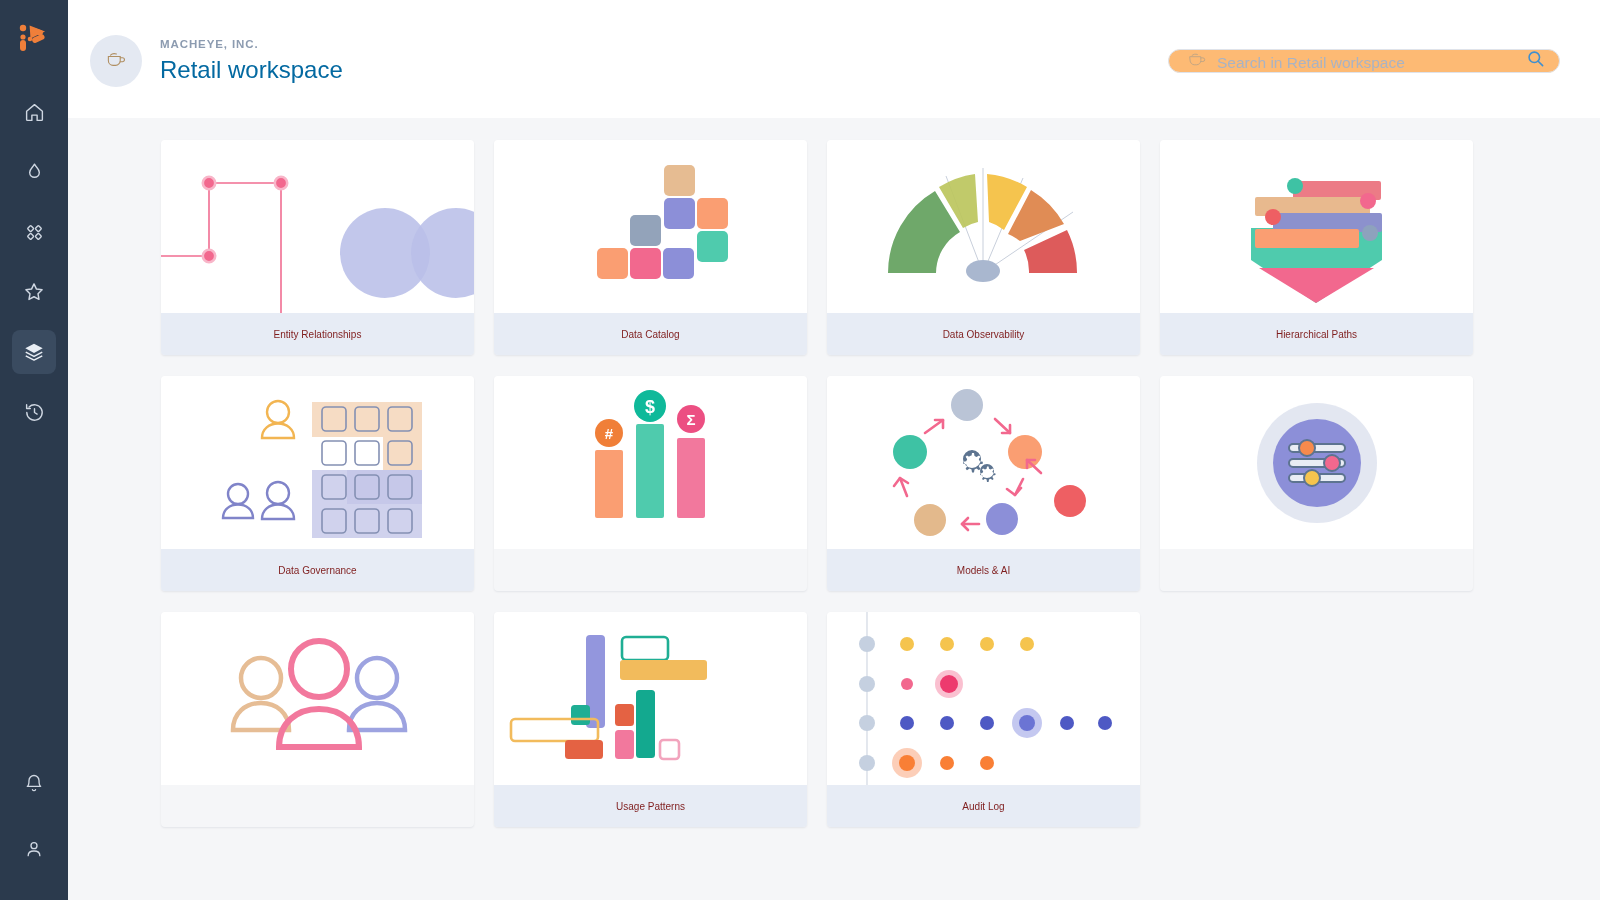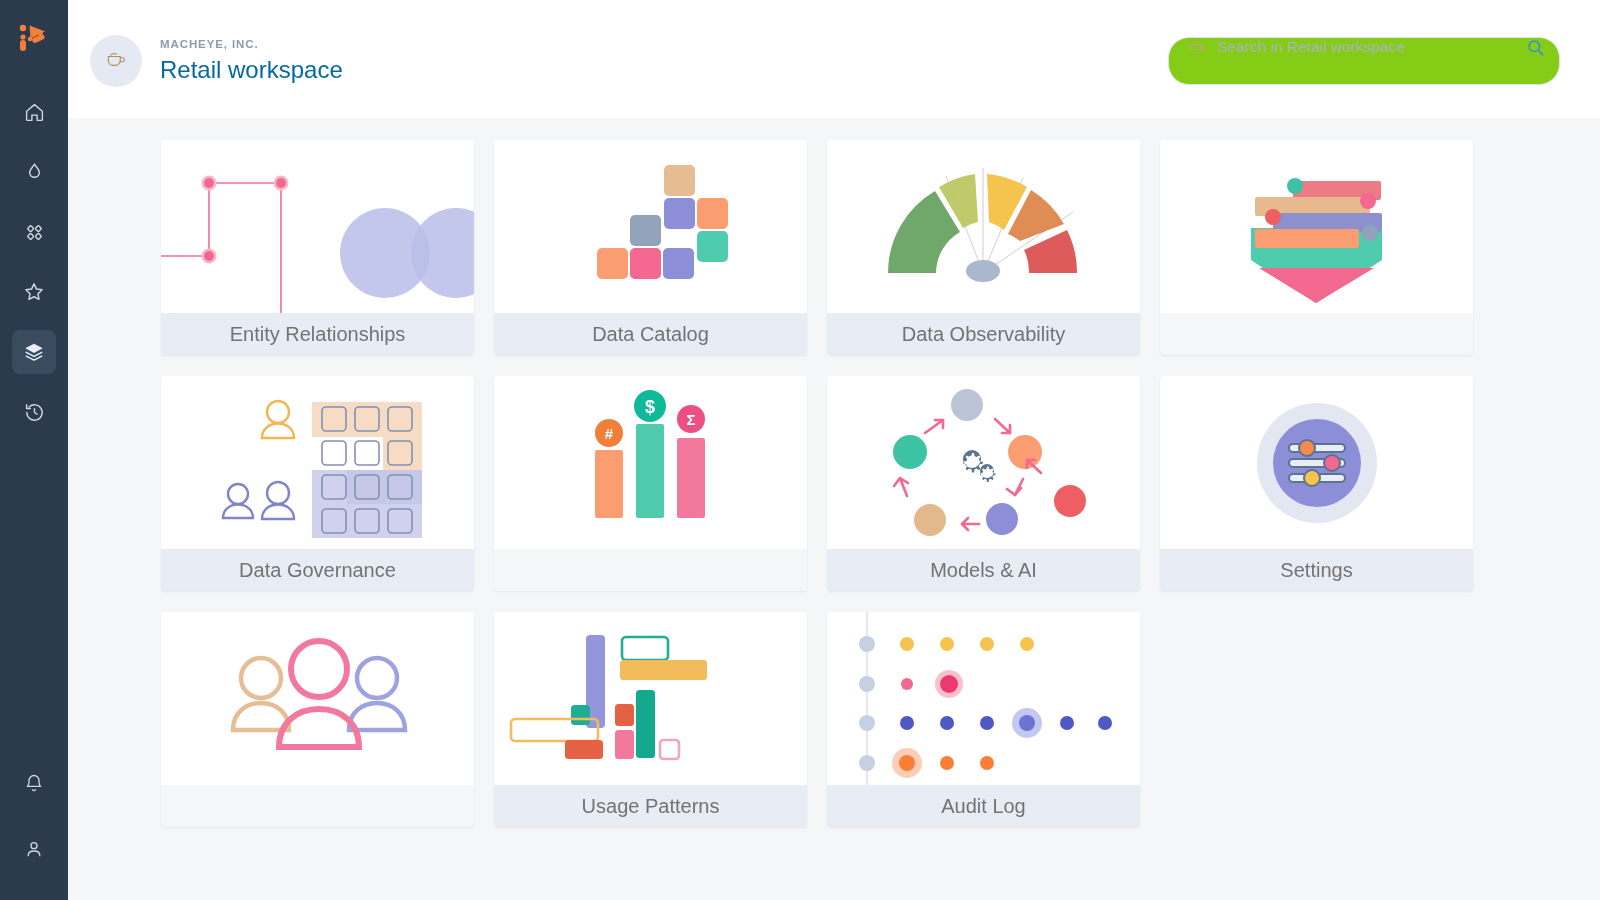--- a/index.html
+++ b/index.html
@@ -49,23 +49,23 @@
     flex: 0 0 52px;
   }
   .ws-text { margin-left: 18px; }
   .ws-org {
     font-size: 11.5px; letter-spacing: 0.9px; color: #8c9bb0;
     font-weight: 600; margin-bottom: 6px;
   }
   .ws-title { font-size: 24px; color: #0369a1; font-weight: 400; }
   .search-wrap { margin-left: auto; }
   .search-box {
-    width: 392px; height: 48px; border: 1px solid #dfe3ea;
-    border-radius: 21px; background: #84cc16;
-    display: flex; align-items: flex-start; padding: 0 14px 0 18px;
+    width: 392px; height: 24px; border: 1px solid #dfe3ea;
+    border-radius: 21px; background: #fdba74;
+    display: flex; align-items: flex-end; padding: 0 14px 0 18px;
   }
   .search-input {
     flex: 1; border: none; outline: none; background: transparent;
     font-size: 15.5px; color: #3e4a5e; margin-left: 10px;
     font-family: "Liberation Sans", sans-serif;
   }
   .search-input::placeholder { color: #a9b3c4; }
 
   
   .content {
@@ -82,21 +82,21 @@
   .card-art {
     height: 173px; background: #ffffff;
     border-radius: 4px 4px 0 0;
     display: flex; align-items: center; justify-content: center;
     overflow: hidden; position: relative;
   }
   .card-label {
     height: 42px; background: #e7ecf5;
     border-radius: 0 0 4px 4px;
     display: flex; align-items: center; justify-content: center;
-    font-size: 20px; color: #737373;
+    font-size: 10px; color: #7f1d1d;
   }
 </style>
 </head>
 <body>
 
 <div class="app">
 
   <div class="sidebar">
 
     <div class="logo">
@@ -291,20 +291,21 @@
               <rect x="133" y="41" width="88" height="19" rx="2" fill="#ec7b86"></rect>
               <rect x="95" y="57" width="115" height="19" rx="2" fill="#e8b98e"></rect>
               <rect x="113" y="73" width="109" height="19" rx="2" fill="#8c91cd"></rect>
               <rect x="95" y="89" width="104" height="19" rx="2" fill="#fa9e72"></rect>
               <circle cx="135" cy="46" r="8" fill="#3ec2a4"></circle>
               <circle cx="208" cy="61" r="8" fill="#f2688e"></circle>
               <circle cx="113" cy="77" r="8" fill="#ee5f63"></circle>
               <circle cx="210" cy="93" r="8" fill="#8ea2bd"></circle>
             </svg>
           </div>
+          <div class="card-label">Hierarchical Paths</div>
         </div>
 
         <div class="card">
           <div class="card-art">
             <svg width="313" height="173" viewBox="0 0 313 173">
               <rect x="151" y="26" width="110" height="35" fill="#f6dcc4"></rect>
               <rect x="222" y="26" width="39" height="68" fill="#f6dcc4"></rect>
               <rect x="151" y="94" width="110" height="68" fill="#c3c5e8" opacity="0.78"></rect>
               <rect x="186" y="94" width="75" height="34" fill="#c3c5e8" opacity="0.78"></rect>
               <g fill="none" stroke="#8490b3" stroke-width="1.6">
@@ -396,21 +397,20 @@
                 <rect x="129" y="83" width="56" height="8" rx="4"></rect>
                 <rect x="129" y="98" width="56" height="8" rx="4"></rect>
               </g>
               <g stroke="#5d7490" stroke-width="2">
                 <circle cx="147" cy="72" r="8" fill="#f68a4d"></circle>
                 <circle cx="172" cy="87" r="8" fill="#f2688e"></circle>
                 <circle cx="152" cy="102" r="8" fill="#f5c44e"></circle>
               </g>
             </svg>
           </div>
-          <div class="card-label">Settings</div>
         </div>
 
         <div class="card">
           <div class="card-art">
             <svg width="313" height="173" viewBox="0 0 313 173">
               <g fill="none" stroke="#e6bd95" stroke-width="4.5" stroke-linecap="round">
                 <circle cx="100" cy="66" r="20"></circle>
                 <path d="M72 118c0-17 12.5-27 28-27s28 10 28 27z"></path>
               </g>
               <g fill="none" stroke="#9da3e0" stroke-width="4.5" stroke-linecap="round">

